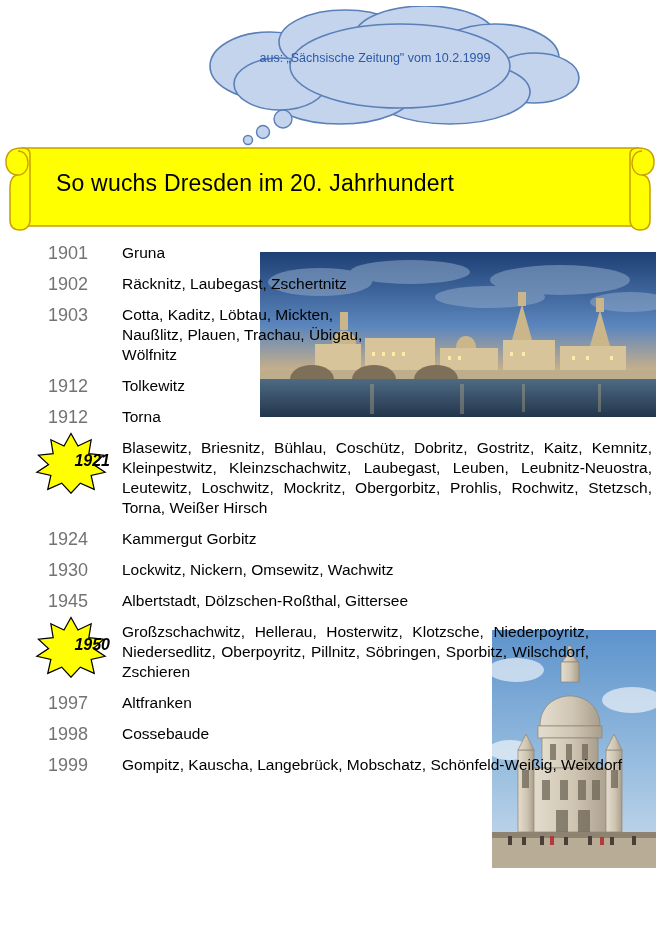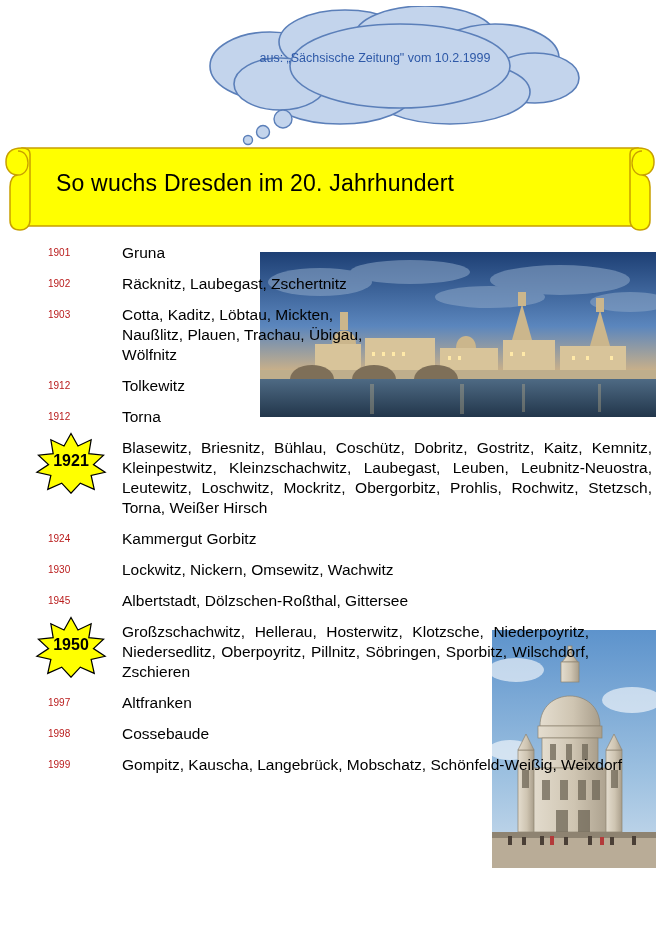--- a/index.html
+++ b/index.html
@@ -65,23 +65,23 @@
     display: flex;
     align-items: flex-start;
     margin-bottom: 11px;
     position: relative;
   }
   .year {
     width: 122px;
     flex: 0 0 122px;
     padding-left: 48px;
     box-sizing: border-box;
-    font-size: 10px;
+    font-size: 18px;
     line-height: 20px;
-    color: #b91c1c;
+    color: #737373;
   }
   .places {
     flex: 1;
     font-size: 15.5px;
     line-height: 20px;
     padding-right: 8px;
     color: #000;
   }
   .places.justify {
     text-align: justify;
@@ -102,25 +102,26 @@
     left: 32px;
     top: -6px;
     width: 78px;
     height: 62px;
   }
   .star-label {
     position: absolute;
     left: 32px;
     top: 14px;
     width: 78px;
-    text-align: center;
+    text-align: right;
     font-size: 16px;
     font-weight: bold;
     color: #000;
     z-index: 3;
+    font-style: italic;
   }
 
   
   .photo {
     position: absolute;
     overflow: hidden;
     border: 0;
   }
   #photo-skyline {
     left: 260px;

